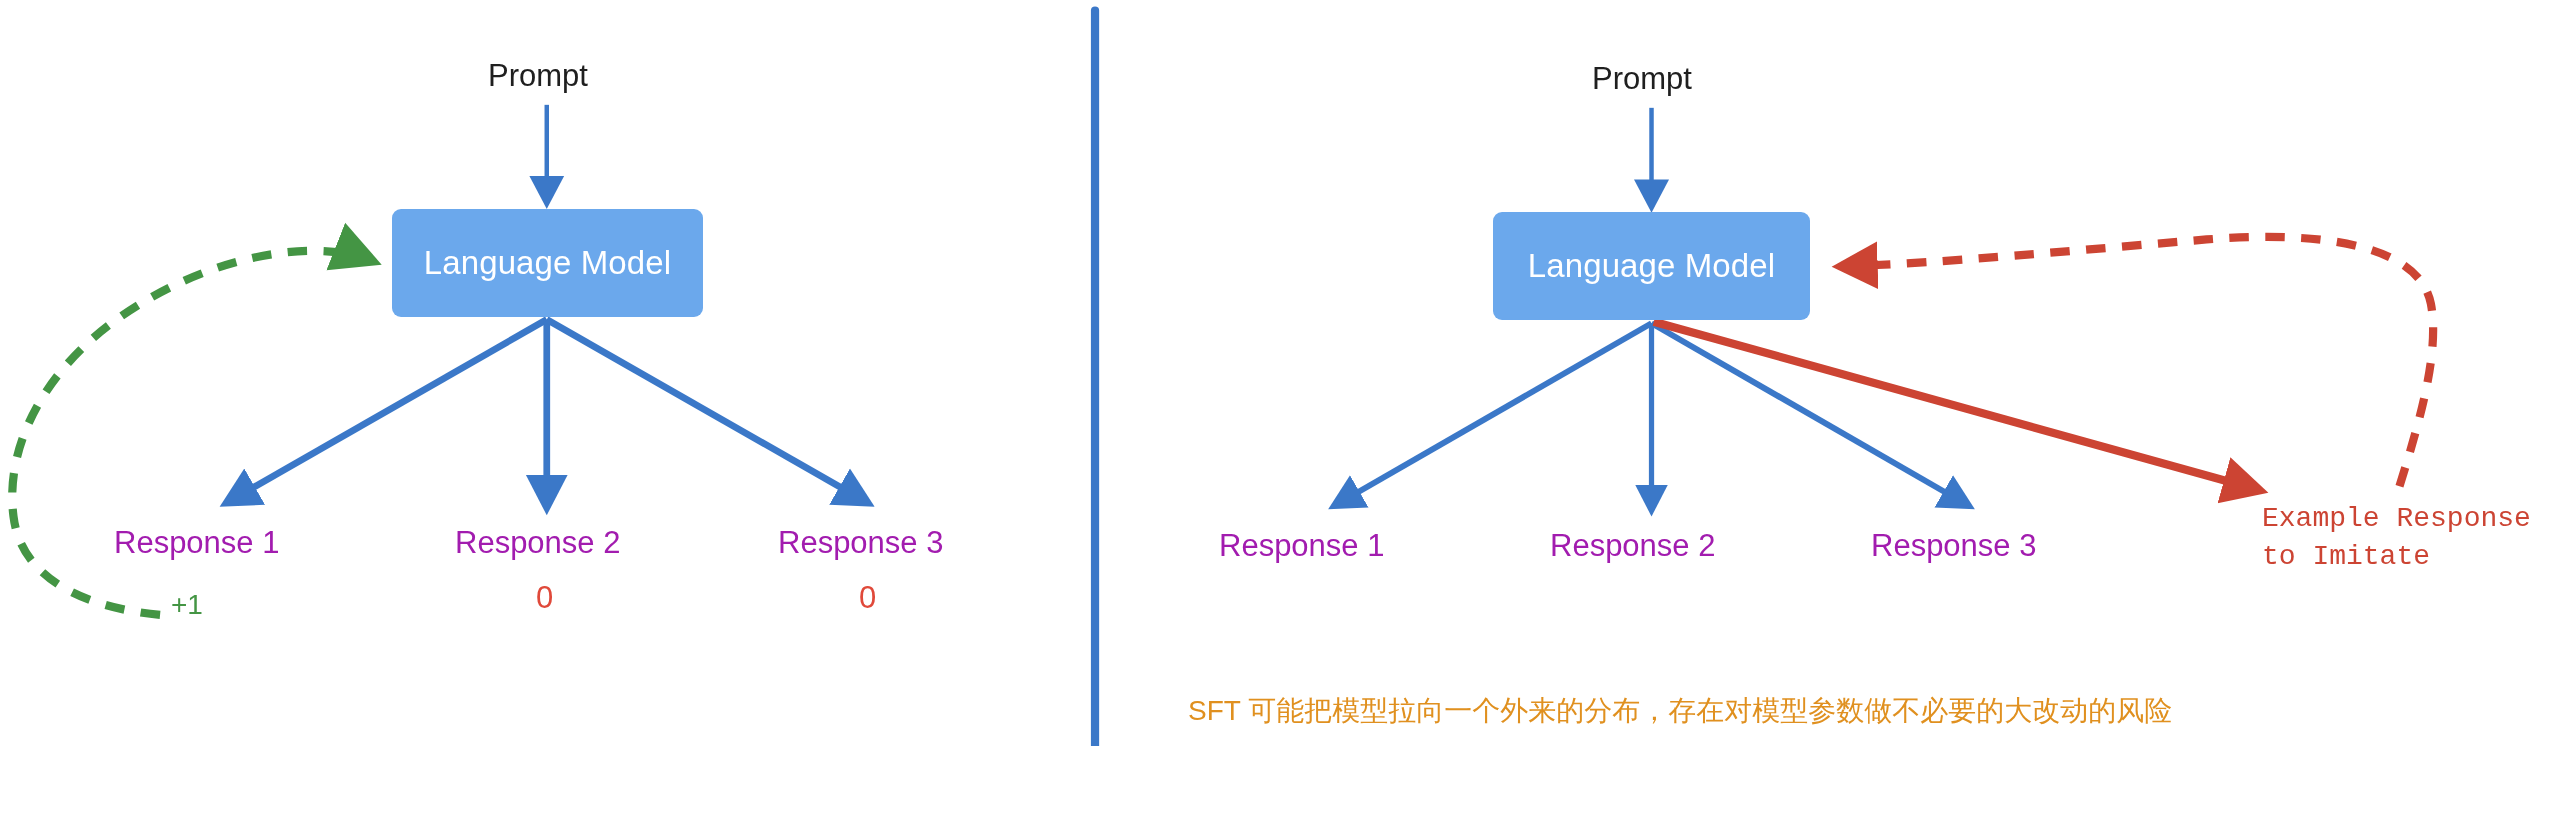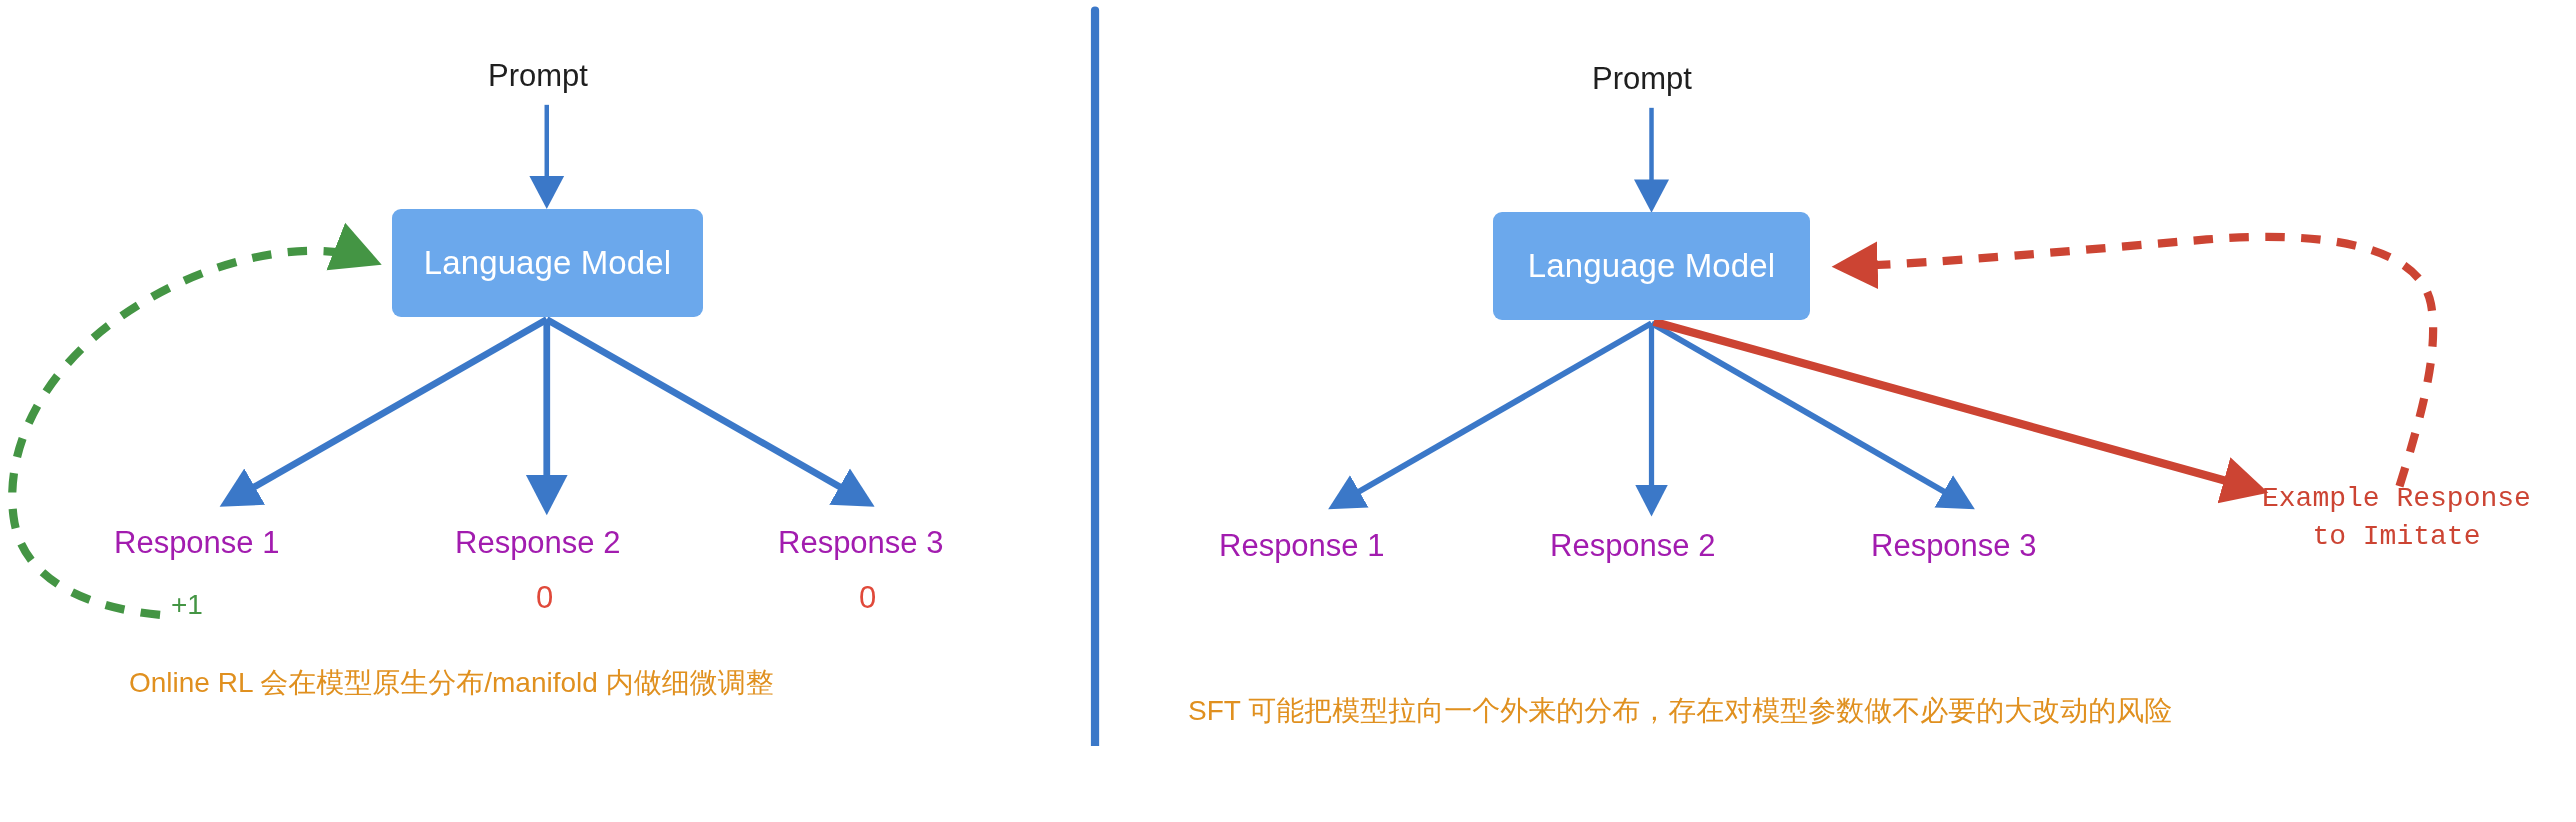--- a/index.html
+++ b/index.html
@@ -115,31 +115,30 @@
   </div>
 
   <div class="txt response-label" style="left:114px; top:525px;">Response 1</div>
   <div class="txt response-label" style="left:455px; top:525px;">Response 2</div>
   <div class="txt response-label" style="left:778px; top:525px;">Response 3</div>
 
   <div class="txt reward-plus" style="left:171px; top:589px; color:#449544;">+1</div>
   <div class="txt reward-zero" style="left:536px; top:580px; color:#e0493a;">0</div>
   <div class="txt reward-zero" style="left:859px; top:580px; color:#e0493a;">0</div>
 
-  <div class="txt caption" style="left:129px; top:664px; color:#e0901f;">Online RL 会在模型原生分布/manifold 内做细微调整</div>
 
   <div class="txt prompt-label" style="left:1592px; top:61px;">Prompt</div>
 
   <div class="node-box" style="left:1493px; top:212px; width:317px; height:108px; background:#6ba8ec;">
     <span>Language Model</span>
   </div>
 
   <div class="txt response-label" style="left:1219px; top:528px;">Response 1</div>
   <div class="txt response-label" style="left:1550px; top:528px;">Response 2</div>
   <div class="txt response-label" style="left:1871px; top:528px;">Response 3</div>
 
-  <div class="txt mono-label" style="left:2262px; top:480px; color:#cc4433;text-align:center;">Example Response
+  <div class="txt mono-label" style="left:2262px; top:500px; color:#cc4433;">Example Response
 to Imitate</div>
 
   <div class="txt caption" style="left:1188px; top:664px; color:#e0901f;margin-top:28px;">SFT 可能把模型拉向一个外来的分布，存在对模型参数做不必要的大改动的风险</div>
 
 </div>
 
 
 </body></html>

